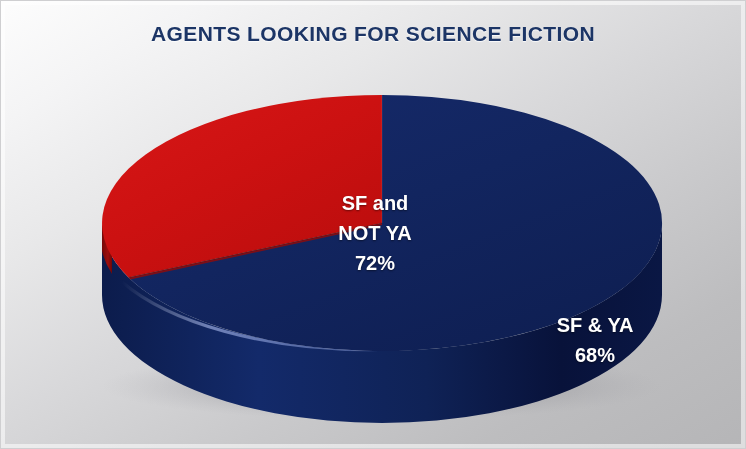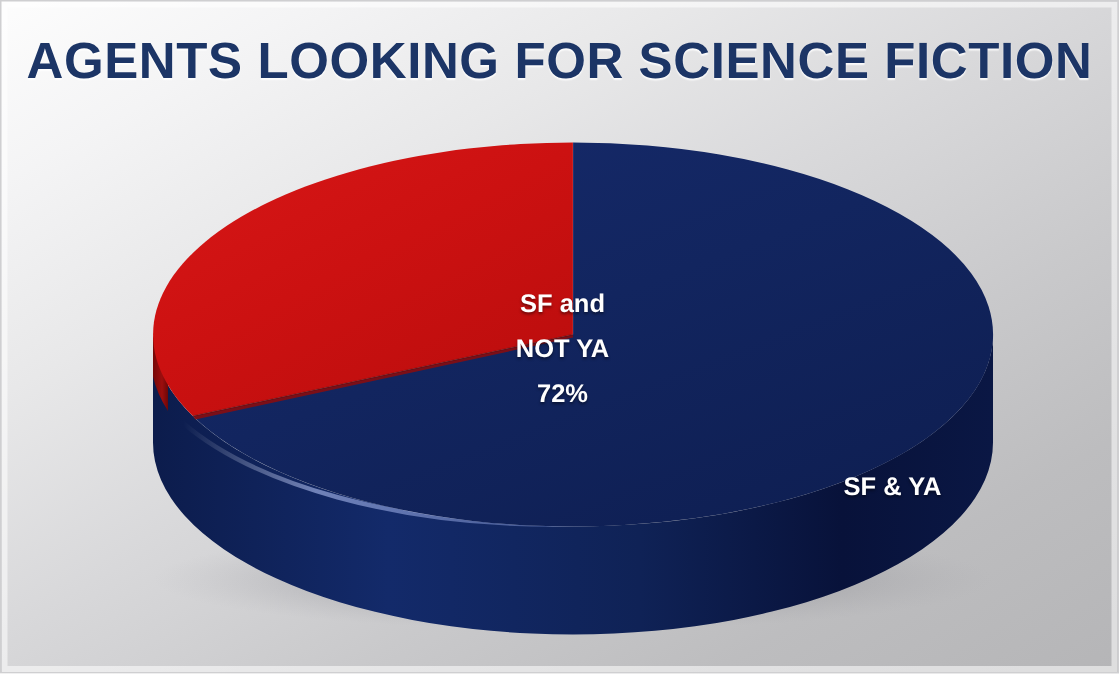--- a/index.html
+++ b/index.html
@@ -40,21 +40,21 @@
     z-index: 60;
   }
 
   
   #chart-title {
     position: absolute;
     left: 0;
     top: 22px;
     width: 746px;
     text-align: center;
-    font-size: 34px;
+    font-size: 21px;
     font-weight: bold;
     letter-spacing: 0.4px;
     color: #1c3566;
     text-shadow: 0 1px 1px rgba(255,255,255,0.85);
     z-index: 30;
   }
 
   
   #pie-wrap {
     position: absolute;
@@ -72,21 +72,21 @@
     width: 556px;
     height: 305px;
     overflow: visible;
   }
 
   
   .slice-label {
     position: absolute;
     color: #ffffff;
     font-weight: bold;
-    font-size: 17px;
+    font-size: 20px;
     line-height: 30px;
     text-align: center;
     text-shadow: 0 1px 2px rgba(0,0,0,0.45);
     z-index: 40;
     white-space: nowrap;
   }
 
   #label-red {
     left: 186px;
     top: 102px;
@@ -189,16 +189,17 @@
     </svg>
 
     <div class="slice-label" id="label-red">
       <span class="lbl-line">SF and</span>
       <span class="lbl-line">NOT YA</span>
       <span class="lbl-line">72%</span>
     </div>
 
     <div class="slice-label" id="label-blue">
       <span class="lbl-line">SF &amp; YA</span>
+      <span class="lbl-line">68%</span>
     </div>
 
   </div>
 </div>
 
 </body></html>

